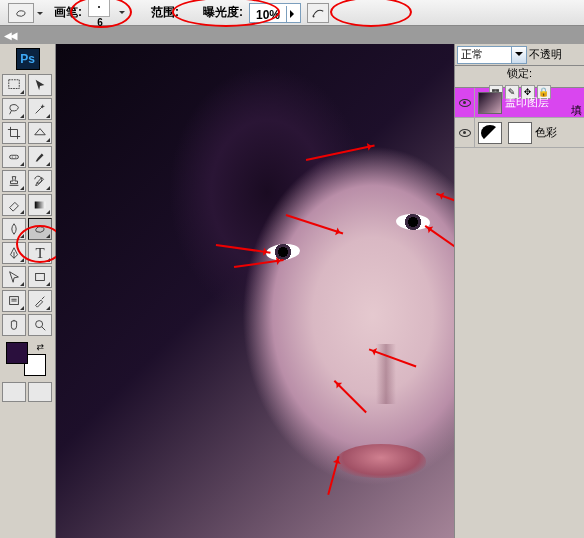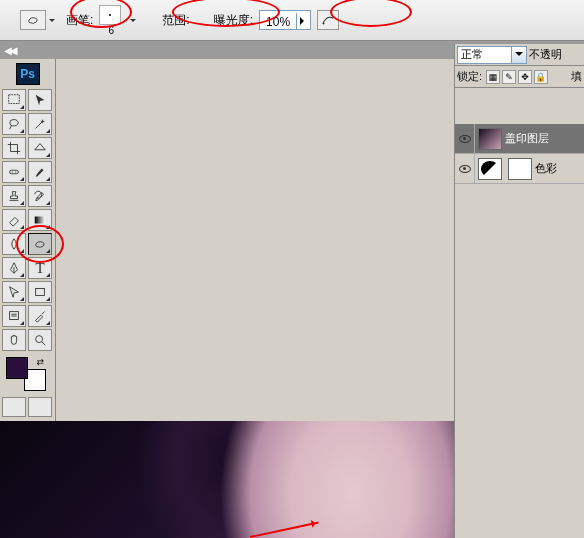--- a/index.html
+++ b/index.html
@@ -1,19 +1,19 @@
 <!DOCTYPE html>
 <html><head>
 <meta charset="utf-8">
 <style>
 * { margin: 0; padding: 0; box-sizing: border-box; }
 body { font-family: "Microsoft YaHei", Arial, sans-serif; font-size: 12px; background: #d4d0c8; width: 584px; height: 538px; position: relative; overflow: hidden; }
 
 
-.options-bar { height: 41px; background: linear-gradient(#f5f5f5, #e0e0e0); border-bottom: 1px solid #888; display: flex; align-items: center; padding: 0 20px; gap: 6px; position: relative; }
+.options-bar { height: 26px; background: linear-gradient(#f5f5f5, #e0e0e0); border-bottom: 1px solid #888; display: flex; align-items: center; padding: 0 8px; gap: 6px; position: relative; font-weight: bold; }
 .options-bar .label { color: #000; }
 .tool-preset { width: 26px; height: 20px; border: 1px solid #999; background: #f0f0f0; display: flex; align-items: center; justify-content: center; position: relative; }
 .tool-preset::after { content: ""; position: absolute; right: -10px; top: 8px; border: 3px solid transparent; border-top-color: #333; }
 .brush-preview { width: 22px; height: 20px; border: 1px solid #aaa; background: #fff; display: inline-flex; align-items: center; justify-content: center; }
 .brush-dot { width: 2px; height: 2px; background: #000; border-radius: 50%; }
 .brush-num { font-size: 10px; color: #000; margin-left: 2px; }
 .dropdown-arrow { width: 11px; height: 16px; display: inline-flex; align-items: center; justify-content: center; }
 .dropdown-arrow::before { content: ""; border: 3px solid transparent; border-top-color: #333; margin-top: 3px; }
 
 .select-box { border: 1px solid #7b9ebd; background: #fff; height: 20px; display: inline-flex; align-items: center; padding: 0 2px; }
@@ -27,21 +27,21 @@
 .exposure-box .arrow::before { content: ""; border: 4px solid transparent; border-left-color: #000; }
 
 .airbrush-btn { width: 22px; height: 20px; border: 1px solid #999; background: #f0f0f0; display: flex; align-items: center; justify-content: center; }
 .red-circle { position: absolute; border: 2px solid #e00; border-radius: 50%; pointer-events: none; }
 
 
 .gray-strip { height: 18px; background: #9b9b9b; display: flex; align-items: center; padding-left: 4px; gap: 4px; }
 .gray-strip .dbl-arrow { color: #fff; font-size: 10px; letter-spacing: -2px; }
 
 
-.main { display: flex; height: calc(100% - 26px - 18px); flex-direction: column; }
+.main { display: flex; height: calc(100% - 26px - 18px); }
 
 
 .tools { width: 56px; background: #d4d0c8; border-right: 1px solid #888; padding: 4px 2px; }
 .ps-logo { width: 24px; height: 22px; background: #0a2340; color: #3fa9f5; font-weight: bold; font-size: 12px; display: flex; align-items: center; justify-content: center; border: 1px solid #000; margin: 0 auto 4px; }
 .tool-grid { display: grid; grid-template-columns: 24px 24px; gap: 2px 2px; }
 .tool-btn { width: 24px; height: 22px; border: 1px solid #888; background: #e8e8e8; display: flex; align-items: center; justify-content: center; position: relative; font-size: 13px; color: #333; }
 .tool-btn.selected { background: #c8c8c8; border: 1px inset #666; }
 .tool-btn .tri { position: absolute; right: 1px; bottom: 1px; border: 2px solid transparent; border-right-color: #333; border-bottom-color: #333; width: 0; height: 0; }
 .swatches { margin-top: 6px; position: relative; width: 40px; height: 34px; margin-left: 4px; }
 .swatch-fg { width: 22px; height: 22px; background: #2a0f3d; border: 1px solid #000; position: absolute; top: 0; left: 0; }
@@ -65,26 +65,26 @@
 .nose-shadow { position: absolute; top: 300px; left: 320px; width: 20px; height: 60px; background: linear-gradient(90deg, transparent, rgba(120,70,90,0.4), transparent); }
 
 .red-arrow { position: absolute; background: #e00; height: 1.5px; transform-origin: left center; }
 .red-arrow::after { content: ""; position: absolute; right: -1px; top: -3px; border: 4px solid transparent; border-left-color: #e00; }
 
 
 .right-panels { position: absolute; right: 0; top: 44px; width: 130px; background: #d4d0c8; border-left: 1px solid #888; height: calc(100% - 44px); }
 .blend-row { height: 22px; border-bottom: 1px solid #888; display: flex; align-items: center; padding: 0 2px; gap: 2px; }
 .blend-select { flex: 0 0 70px; border: 1px solid #7b9ebd; background: #fff; height: 18px; display: flex; align-items: center; }
 .blend-select .val { flex: 1; padding: 12px 3px; font-size: 11px; }
-.lock-row { height: 22px; border-bottom: 1px solid #888; display: flex; align-items: center; padding: 0 2px; gap: 4px; font-size: 11px; }
+.lock-row { height: 22px; border-bottom: 1px solid #888; display: flex; align-items: center; padding: 0 2px; gap: 4px; font-size: 11px; flex-direction: column; }
 .lock-icons { display: flex; gap: 2px; }
 .lock-icon { width: 14px; height: 14px; border: 1px solid #999; background: #eee; display: flex; align-items: center; justify-content: center; font-size: 9px; }
 
 .layer-row { height: 30px; display: flex; align-items: center; border-bottom: 1px solid #aaa; }
-.layer-row.selected { background: #737373; color: #fff; margin-top: 36px; }
+.layer-row.selected { background: #d946ef; color: #fff; }
 .layer-row.selected .layer-name { color: #fff; }
 .vis-col { width: 20px; height: 100%; border-right: 1px solid #aaa; display: flex; align-items: center; justify-content: center; }
 .eye-icon { width: 12px; height: 8px; border: 1px solid #333; border-radius: 50%; position: relative; }
 .eye-icon::after { content: ""; position: absolute; width: 3px; height: 3px; background: #333; border-radius: 50%; top: 1.5px; left: 3.5px; }
 .layer-thumb { width: 24px; height: 22px; border: 1px solid #666; background: #fff; margin: 0 3px; display: flex; align-items: center; justify-content: center; overflow: hidden; }
 .layer-thumb.portrait { background: linear-gradient(135deg, #1a0b22 0%, #c9a3b5 100%); }
 .layer-thumb.adjust { background: #fff; position: relative; }
 .layer-thumb.adjust::before { content: ""; position: absolute; inset: 2px; background: linear-gradient(135deg, #000 49%, #fff 51%); border-radius: 50%; }
 .layer-thumb.mask { background: #fff; }
 .layer-name { font-size: 11px; color: #000; }

